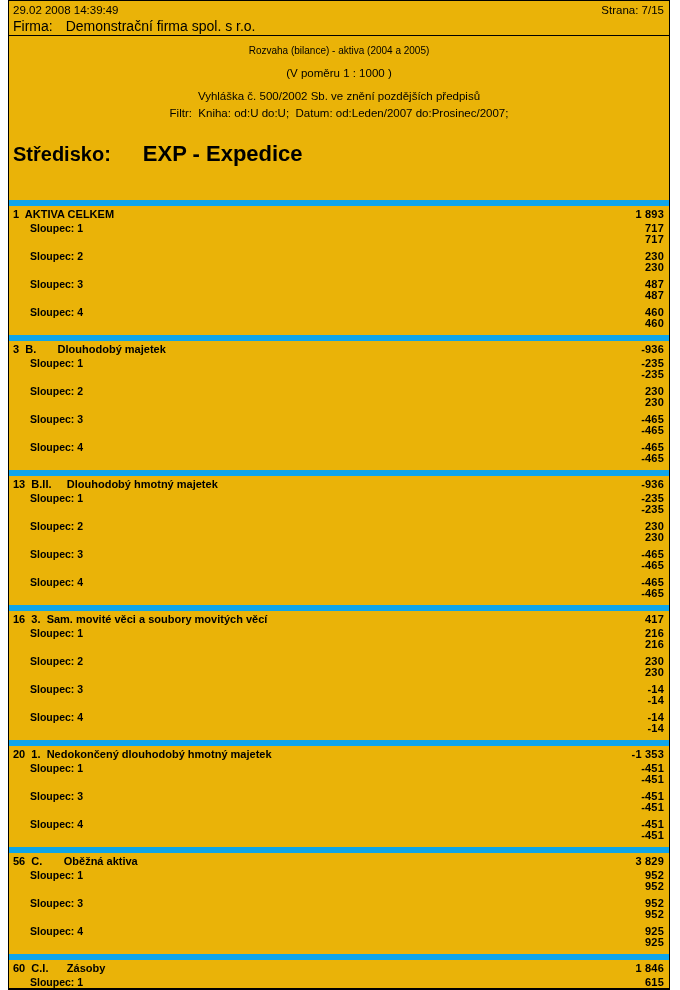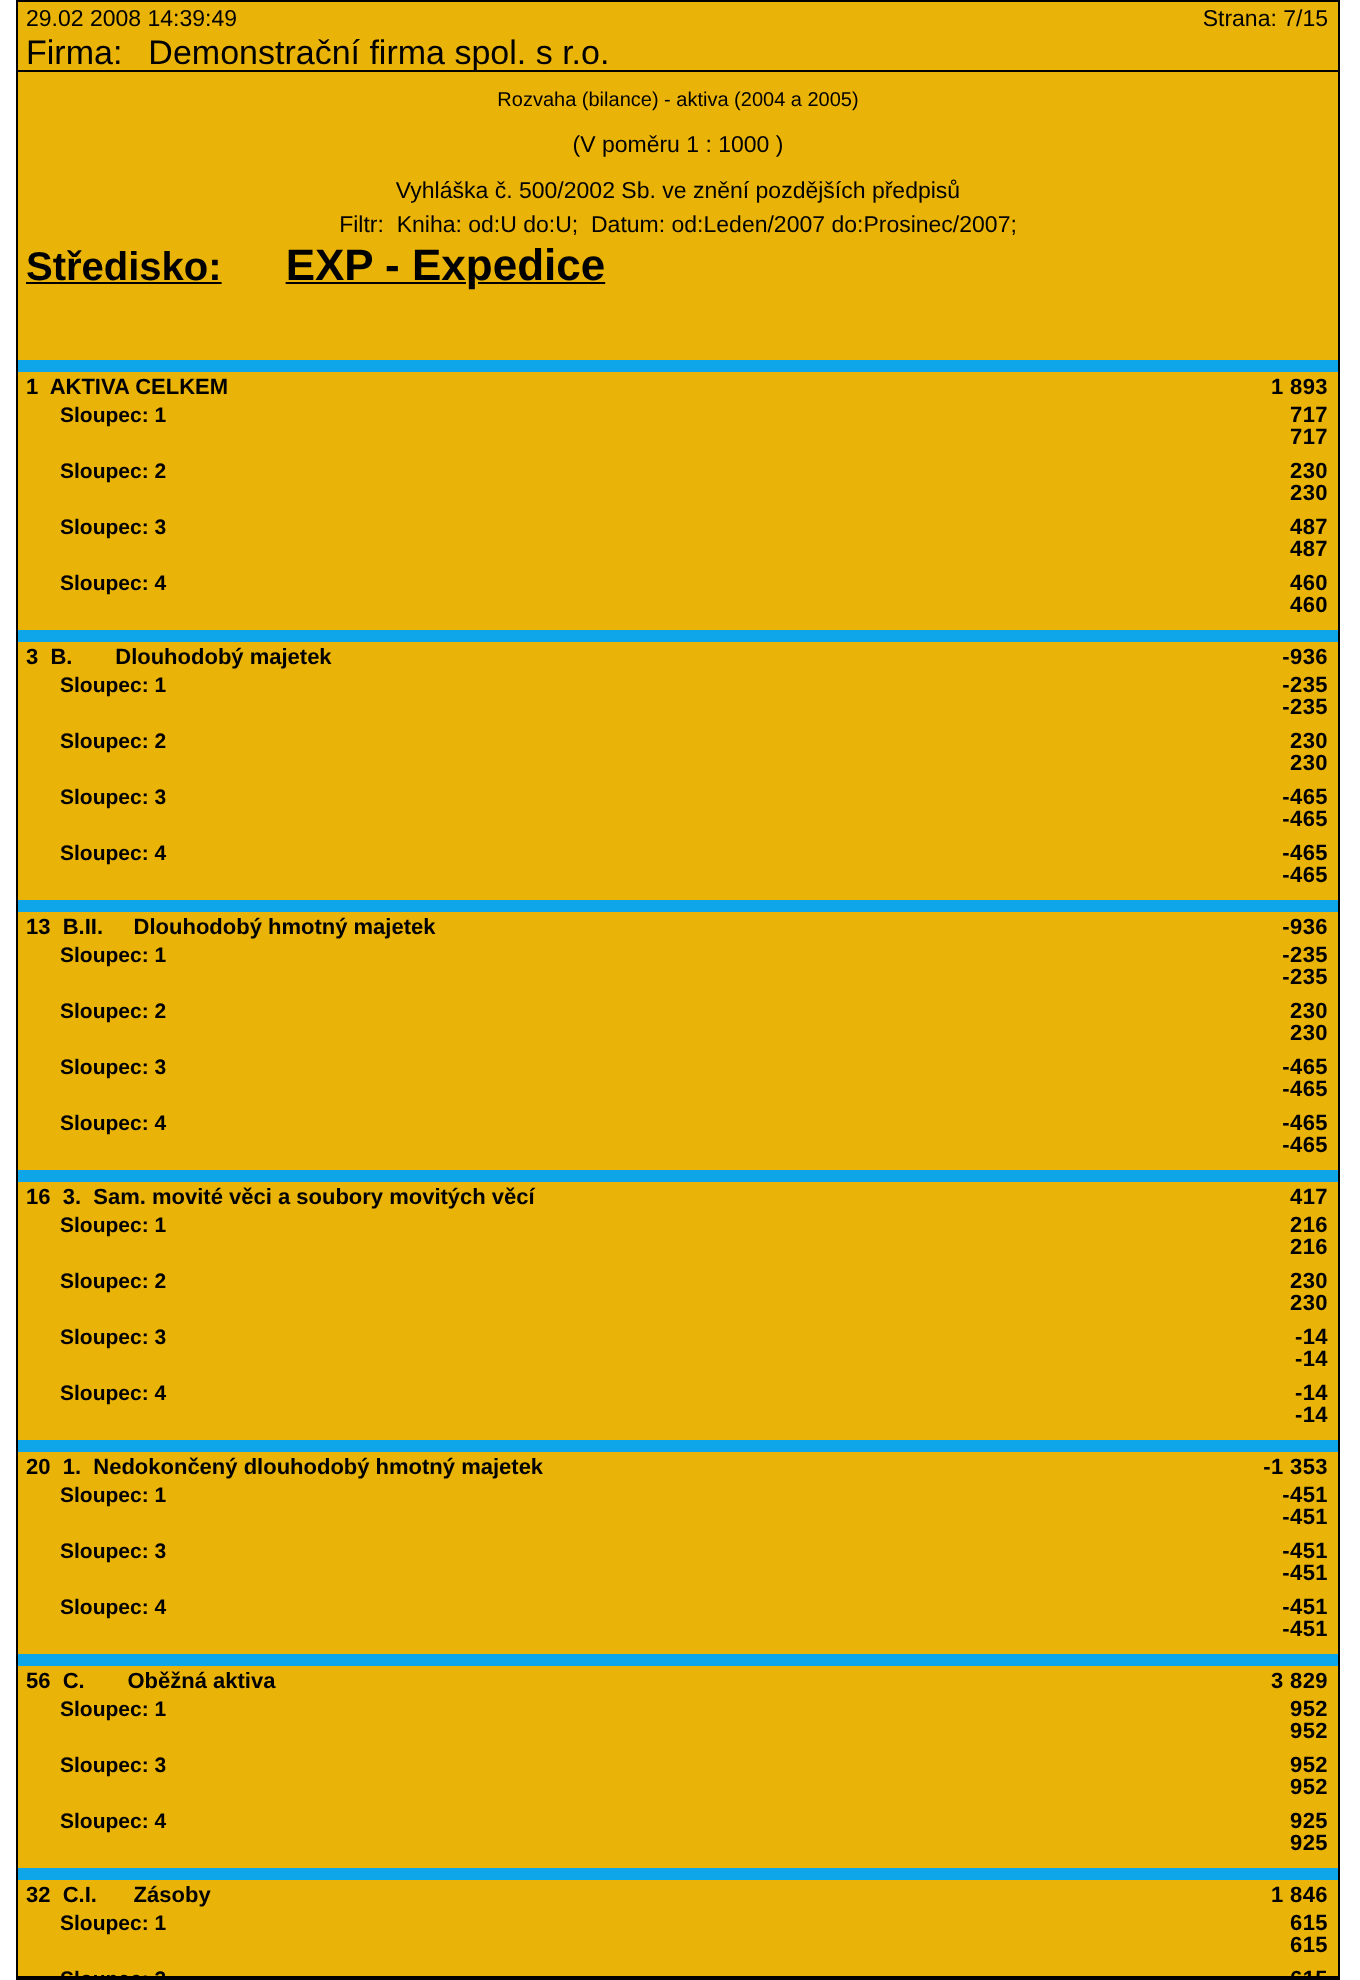--- a/index.html
+++ b/index.html
@@ -14,30 +14,30 @@
     width: 662px; height: 990px;
     box-sizing: border-box;
     border: 1px solid #000;
     border-bottom-width: 2px;
     background: #eab308;
     overflow: hidden;
   }
   
   .hdr-top { border-bottom: 1px solid #000; padding: 3px 5px 2px 4px; }
   .hdr-row1 { display: flex; justify-content: space-between; font-size: 11.5px; line-height: 13px; }
-  .hdr-row2 { margin-top: 3px; font-size: 17px; line-height: 13px; }
+  .hdr-row2 { margin-top: 3px; font-size: 14px; line-height: 13px; }
   .firm-name { margin-left: 13px; }
   
   .title   { text-align: center; font-size: 10px;  line-height: 17px; margin-top: 6px; }
   .subline { text-align: center; font-size: 11.5px; line-height: 13px; white-space: pre; }
   .ratio   { margin-top: 8px; }
   .regul   { margin-top: 10px; }
   .filter  { margin-top: 4px; }
   
-  .stredisko { margin-top: 0; padding-left: 4px; font-weight: bold; line-height: 26px; text-decoration: underline; }
+  .stredisko { margin-top: 21px; padding-left: 4px; font-weight: bold; line-height: 26px; }
   .stredisko .cc-label { font-size: 20px; }
   .stredisko .cc-value { font-size: 22px; margin-left: 32px; }
   .gap { height: 31px; }
   
   .sec { border-top: 6px solid #0ea5e9; padding: 2px 5px 0 4px; }
   .sec .line { display: flex; justify-content: space-between; white-space: pre;
                font-weight: bold; font-size: 10.5px; line-height: 11px; }
   .sec .line .val { font-size: 11px; letter-spacing: 0.2px; }
   .sec .line.head { font-size: 11px; line-height: 12px; margin-bottom: 3px; }
   .sec .line.sub  { padding-left: 17px; }
@@ -151,21 +151,21 @@
   <div class="line sub"><span class="lbl">Sloupec: 1</span><span class="val">952</span></div>
         <div class="line sub cont"><span class="lbl"></span><span class="val">952</span></div>
         <div class="line sub"><span class="lbl">Sloupec: 3</span><span class="val">952</span></div>
         <div class="line sub cont"><span class="lbl"></span><span class="val">952</span></div>
         <div class="line sub"><span class="lbl">Sloupec: 4</span><span class="val">925</span></div>
         <div class="line sub cont"><span class="lbl"></span><span class="val">925</span></div>
       </section>
 
   <section class="sec">
     <div class="line head">
-      <span class="lbl">32  C.I.      Zásoby</span>
+      <span class="lbl">60  C.I.      Zásoby</span>
       <span class="val">1 846</span>
     </div>
   <div class="line sub"><span class="lbl">Sloupec: 1</span><span class="val">615</span></div>
         <div class="line sub cont"><span class="lbl"></span><span class="val">615</span></div>
         <div class="line sub"><span class="lbl">Sloupec: 3</span><span class="val">615</span></div>
         <div class="line sub cont"><span class="lbl"></span><span class="val">615</span></div>
       </section>
 </div>
 </div>
 

